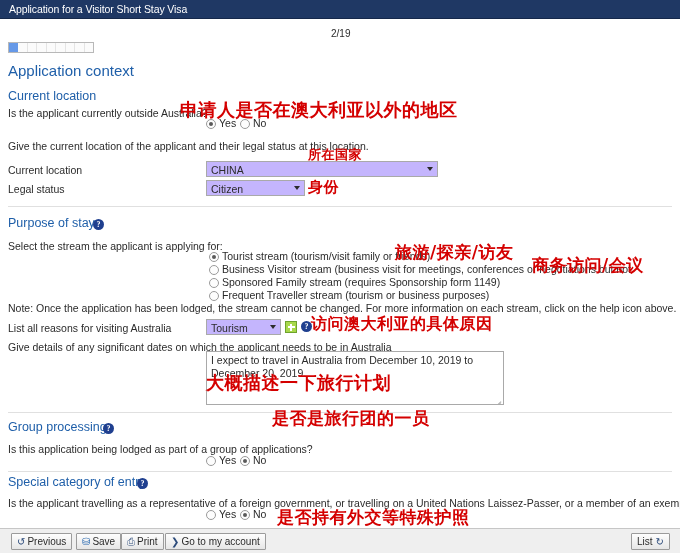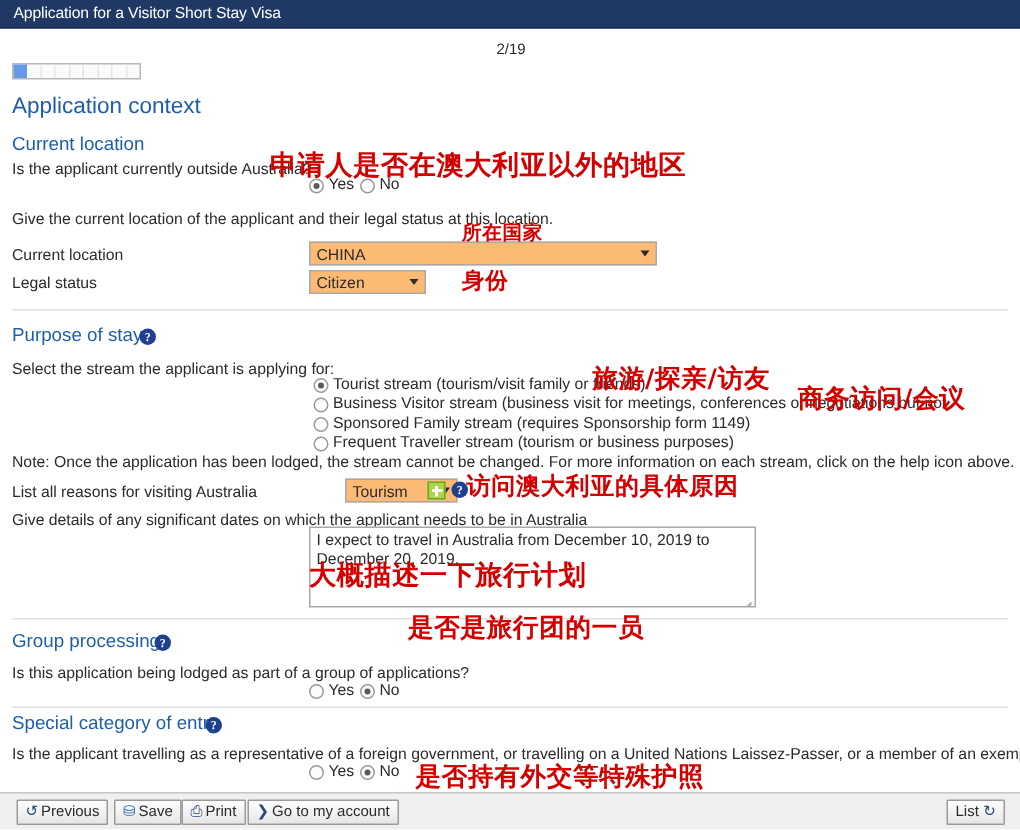--- a/index.html
+++ b/index.html
@@ -117,21 +117,21 @@
     font-size: 10.5px;
     color: #2b2b2b;
     white-space: nowrap;
   }
 
   
   .select {
     position: absolute;
     height: 16px;
     border: 1px solid #a9a9a9;
-    background: #fdba74;
+    background: #c4b5fd;
     font-size: 10.5px;
     color: #2b2b2b;
   }
   .select .val {
     position: absolute; left: 4px; top: 2px;
     white-space: nowrap;
     font-size: 10.5px;
   }
   .select .arrow {
     position: absolute; right: 4px; top: 5px;
@@ -263,21 +263,21 @@
 
   <div class="lbl" style="left:8px; top:140px;">Give the current location of the applicant and their legal status at this location.</div>
 
   <div class="lbl" style="left:8px; top:164px;">Current location</div>
   <div class="select" style="left:206px; top:161px; width:232px;">
     <span class="val">CHINA</span>
     <span class="arrow"></span>
   </div>
 
   <div class="lbl" style="left:8px; top:183px;">Legal status</div>
-  <div class="select" style="left:206px; top:180px; width:78px;">
+  <div class="select" style="left:206px; top:180px; width:99px;">
     <span class="val">Citizen</span>
     <span class="arrow"></span>
   </div>
 
   <div class="divider" style="left:8px; top:206px; width:664px;"></div>
 
   <div class="h2" style="left:8px; top:216px;">Purpose of stay</div>
   <div class="help-icon" style="left:93px; top:219px;">?</div>
 
   <div class="lbl" style="left:8px; top:240px;">Select the stream the applicant is applying for:</div>
@@ -290,21 +290,21 @@
 
   <div class="radio" style="left:209px; top:278px;"></div>
   <div class="radio-label" style="left:222px; top:276px;">Sponsored Family stream (requires Sponsorship form 1149)</div>
 
   <div class="radio" style="left:209px; top:291px;"></div>
   <div class="radio-label" style="left:222px; top:289px;">Frequent Traveller stream (tourism or business purposes)</div>
 
   <div class="lbl" style="left:8px; top:322px;">List all reasons for visiting Australia</div>
 
   <div class="lbl" style="left:8px; top:302px;">Note: Once the application has been lodged, the stream cannot be changed. For more information on each stream, click on the help icon above.</div>
-  <div class="select" style="left:206px; top:319px; width:75px;margin-left:24px;">
+  <div class="select" style="left:206px; top:319px; width:75px;">
     <span class="val">Tourism</span>
     <span class="arrow"></span>
   </div>
   <div class="add-btn" style="left:285px; top:321px;"></div>
   <div class="help-icon" style="left:301px; top:321px;">?</div>
 
   <div class="lbl" style="left:8px; top:341px;">Give details of any significant dates on which the applicant needs to be in Australia</div>
   <div class="textarea" style="left:206px; top:351px; width:298px; height:54px;">
     <span>I expect to travel in Australia from December 10, 2019 to December 20, 2019.</span>
     <span class="resize-grip">

